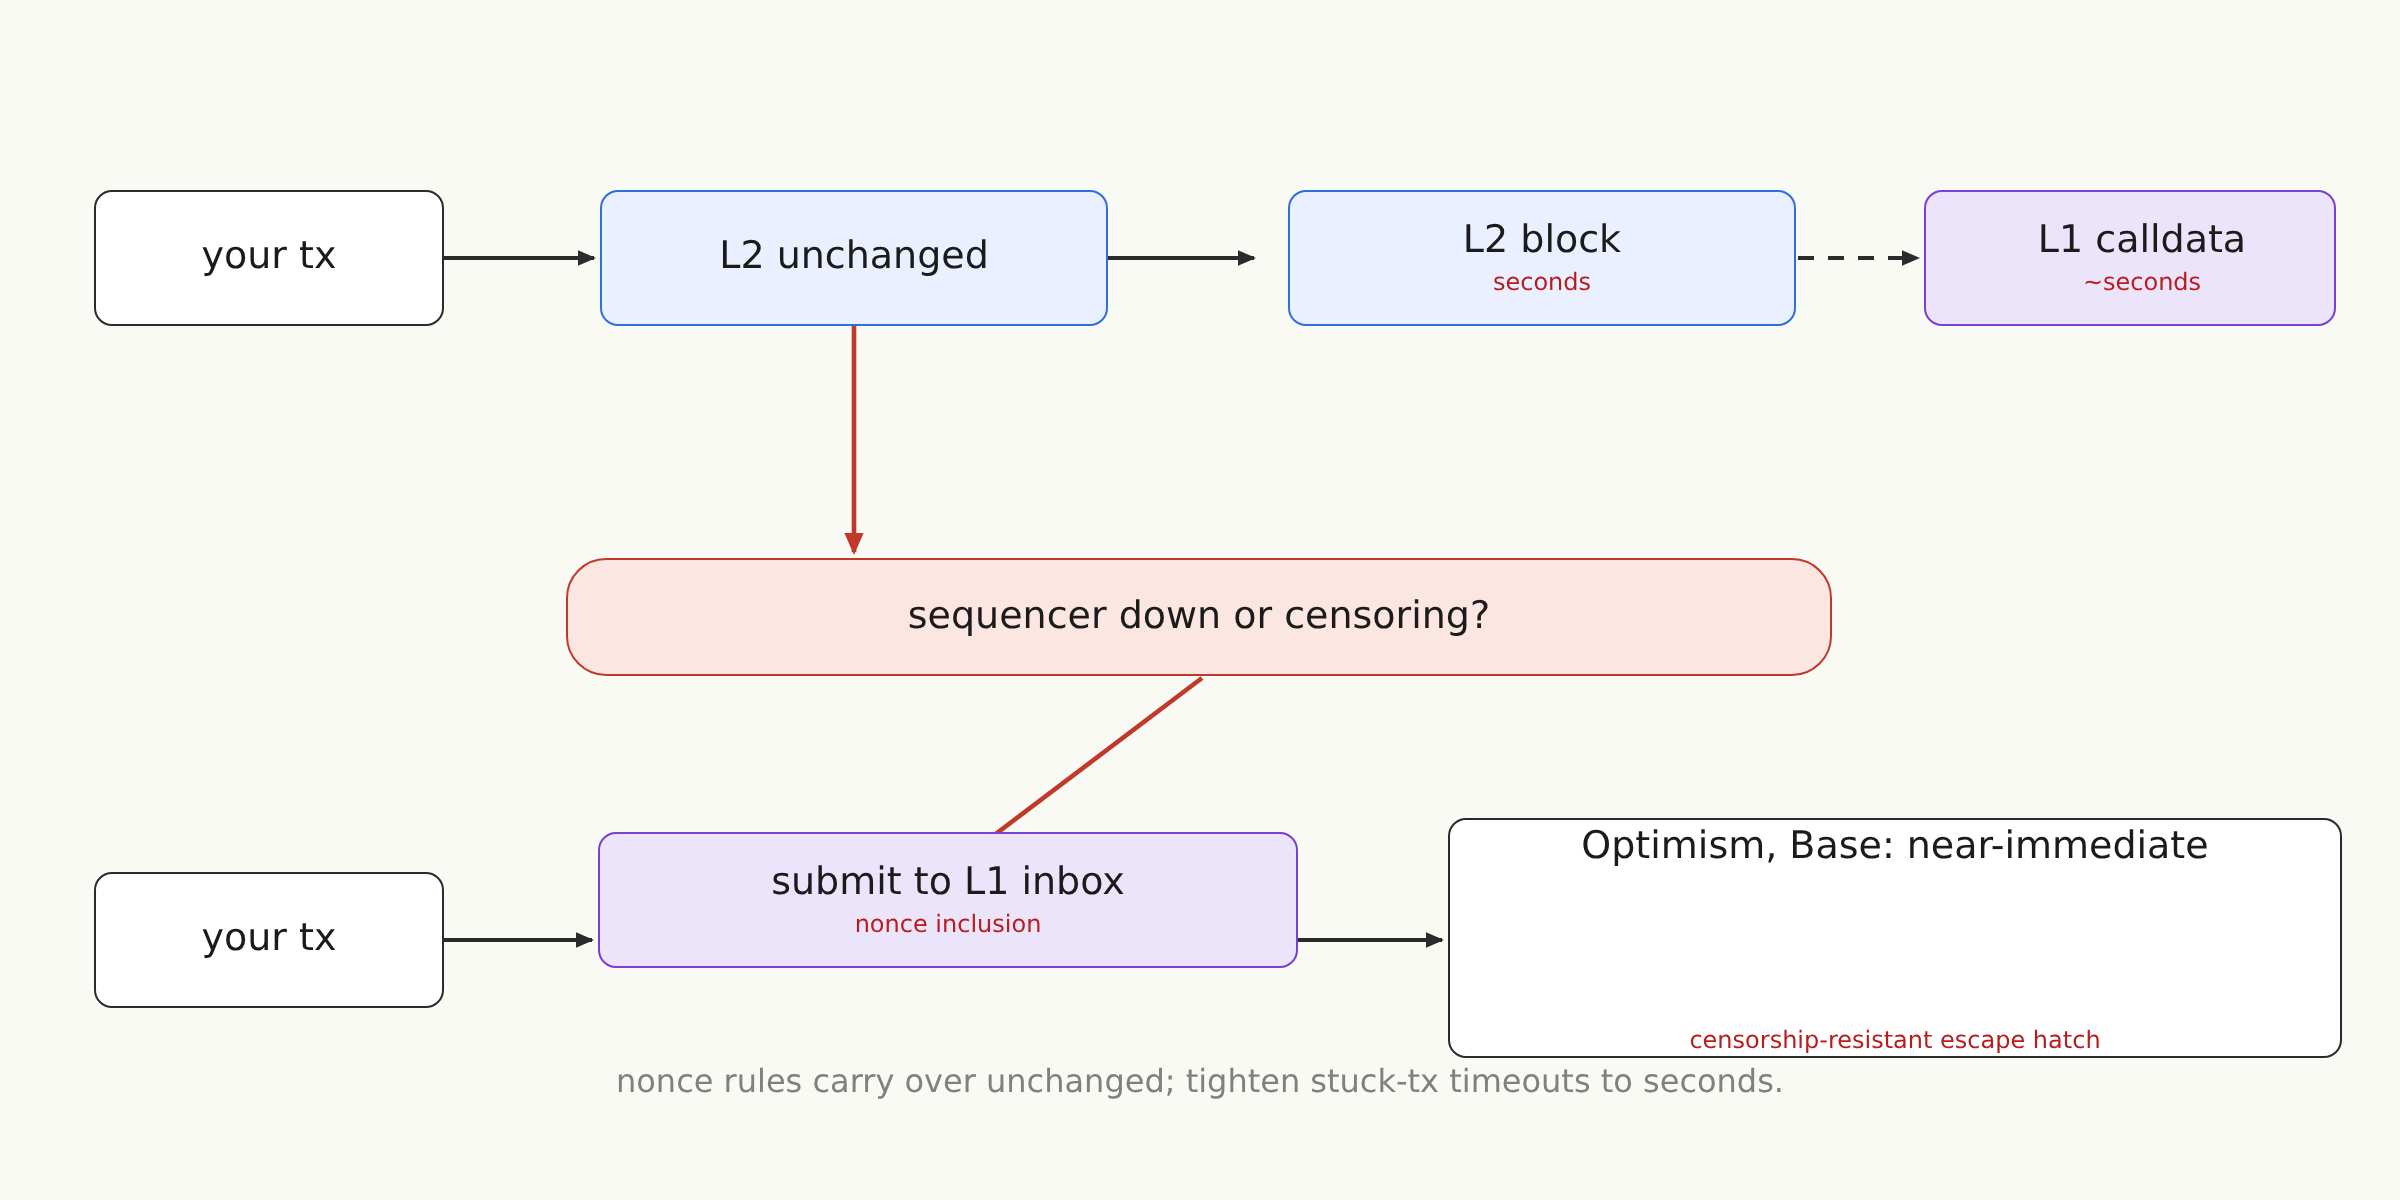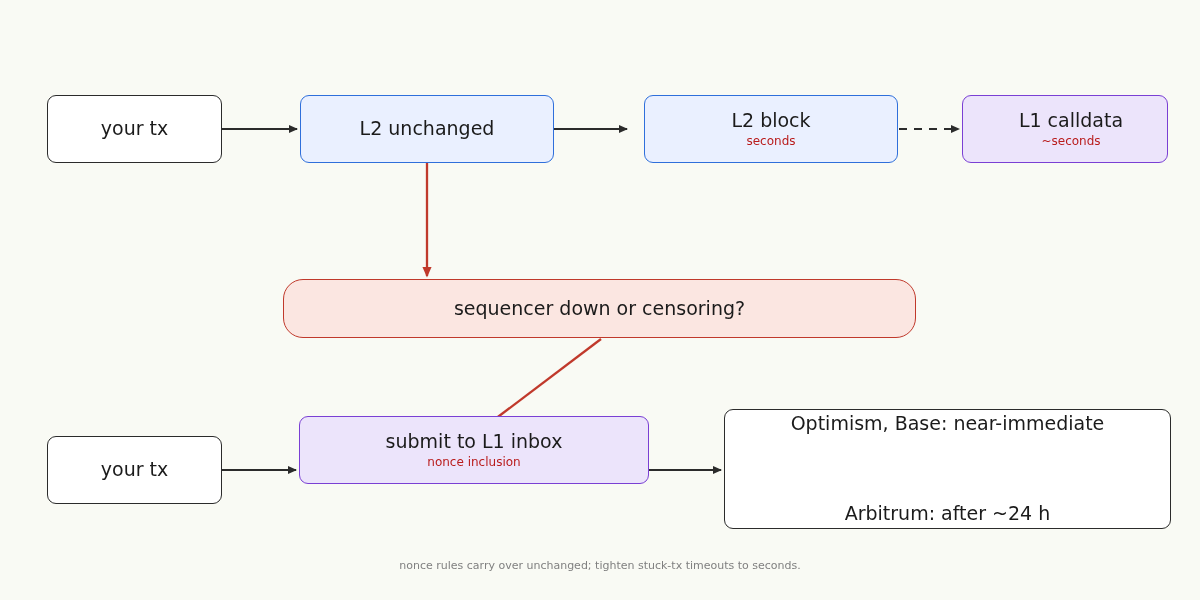--- a/index.html
+++ b/index.html
@@ -82,24 +82,24 @@
     top: 0;
     width: 1200px;
     height: 600px;
     pointer-events: none;
   }
 
   
   #caption {
     position: absolute;
     left: 0;
-    top: 559px;
+    top: 531px;
     width: 1200px;
     text-align: center;
-    font-size: 11px;
+    font-size: 16px;
     color: #808080;
   }
 </style>
 </head>
 <body style="background: rgb(249, 250, 244);">
 
 <div id="diagram">
 
   <svg id="connectors" viewBox="0 0 1200 600" xmlns="http://www.w3.org/2000/svg">
     <defs>
@@ -152,18 +152,18 @@
     <div class="title">your tx</div>
   </div>
 
   <div id="node-submit-inbox" class="node theme-purple">
     <div class="title">submit to L1 inbox</div>
     <div class="sub">nonce inclusion</div>
   </div>
 
   <div id="node-outcome" class="node theme-plain multiline">
     <div class="title">Optimism, Base: near-immediate</div>
-    <div class="title">Arbitrum: after ~24 h</div>
+    <div class="sub">censorship-resistant escape hatch</div>
   </div>
 
   <div id="caption">nonce rules carry over unchanged; tighten stuck-tx timeouts to seconds.</div>
 
 </div>
 
 </body></html>

